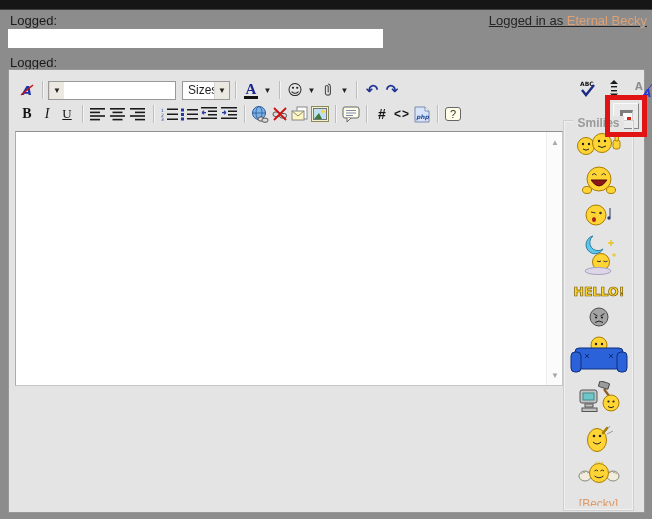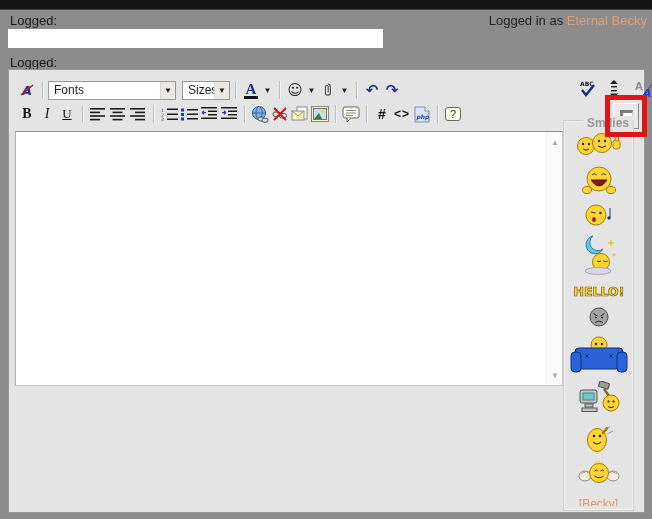--- a/index.html
+++ b/index.html
@@ -2,21 +2,21 @@
 <html><head>
 <meta charset="utf-8">
 <style>
   * { margin:0; padding:0; box-sizing:border-box; }
   html,body { width:652px; height:519px; }
   body { font-family:"Liberation Sans", sans-serif; background:#8c8c8c; position:relative; overflow:hidden; }
 
   .top-bar { position:absolute; left:0; top:0; width:652px; height:10px; background:#161616; border-bottom:1px solid #3d3d3d; }
 
   .title-label { position:absolute; left:10px; top:13px; font-size:13px; color:#1b1b1b; }
-  .logged-in { position:absolute; right:5px; top:13px; font-size:13px; color:#242424; }
+  .logged-in { position:absolute; right:5px; top:13px; font-size:13px; color:#242424;text-decoration:underline; }
   .logged-in .username { color:#dfa173; }
 
   .title-input { position:absolute; left:8px; top:29px; width:375px; height:19px; border:none; background:#ffffff; font-size:12px; padding:0 4px; outline:none; }
 
   .message-label { position:absolute; left:10px; top:55px; font-size:13px; color:#1b1b1b; }
 
   .editor { position:absolute; left:8px; top:69px; width:637px; height:444px; background:#e4e4e4; border:1px solid #979797; }
 
   .toolbar-row { position:absolute; left:8px; display:flex; align-items:center; height:22px; }
   .row1 { top:9px; }
@@ -59,21 +59,21 @@
   .textarea { position:absolute; left:6px; top:61px; width:548px; height:255px; background:#ffffff;
               border-top:1px solid #8f8f8f; border-left:1px solid #acacac; border-right:1px solid #c6c6c6; border-bottom:1px solid #c6c6c6;
               font-size:13px; color:#111; }
   .textarea .content { position:absolute; left:0; top:0; right:16px; bottom:0; padding:3px; outline:none; }
   .scrollbar { position:absolute; right:0; top:0; width:16px; height:100%; background:#fbfbfb; border-left:1px solid #ededed; }
   .scroll-up, .scroll-down { position:absolute; left:0; width:16px; height:16px; display:flex; align-items:center; justify-content:center; font-size:8px; color:#a8a8a8; }
   .scroll-up { top:2px; } .scroll-down { bottom:2px; }
 
   .smilies-panel { position:absolute; left:554px; top:50px; width:71px; height:391px;
                    border:1px solid #cfcfcf; box-shadow:0 0 0 1px #f0f0f0 inset; }
-  .smilies-legend { position:absolute; left:0; right:0; top:-8px; text-align:right; }
+  .smilies-legend { position:absolute; left:0; right:0; top:-8px; text-align:center; }
   .smilies-legend span { background:#e4e4e4; padding:0 4px; font-size:12px; font-weight:bold; color:#9a9a9a; }
   .smilies-list { position:absolute; left:0; right:0; top:10px; bottom:4px; display:flex; flex-direction:column; align-items:center; gap:8px; overflow:hidden; }
   .smiley-item { display:flex; align-items:center; justify-content:flex-end; cursor:pointer; }
   .more-link { font-size:12px; color:#dd9a66; cursor:pointer; margin-top:2px; }
 
   svg { display:block; }
   svg text { font-family:"DejaVu Sans", sans-serif; }
 </style>
 </head>
 <body>
@@ -93,21 +93,20 @@
     <div class="tbtn">
       <span>
         <svg width="16" height="16">
             <text x="3" y="13" font-size="13" font-weight="bold" font-style="italic" fill="#2030a8">A</text>
             <line x1="2" y1="13" x2="14" y2="3" stroke="#c41414" stroke-width="1.6"></line>
           </svg>
       </span>
     </div>
     <div class="sep"></div>
     <div class="combo combo-fonts">
-      <span class="txt">Fonts</span>
       <span class="arrow">▼</span>
     </div>
     <div class="combo combo-sizes">
       <span class="txt">Sizes</span>
       <span class="arrow">▼</span>
     </div>
     <div class="sep"></div>
     <div class="tbtn">
       <span class="font-color-a">A</span>
     </div>

